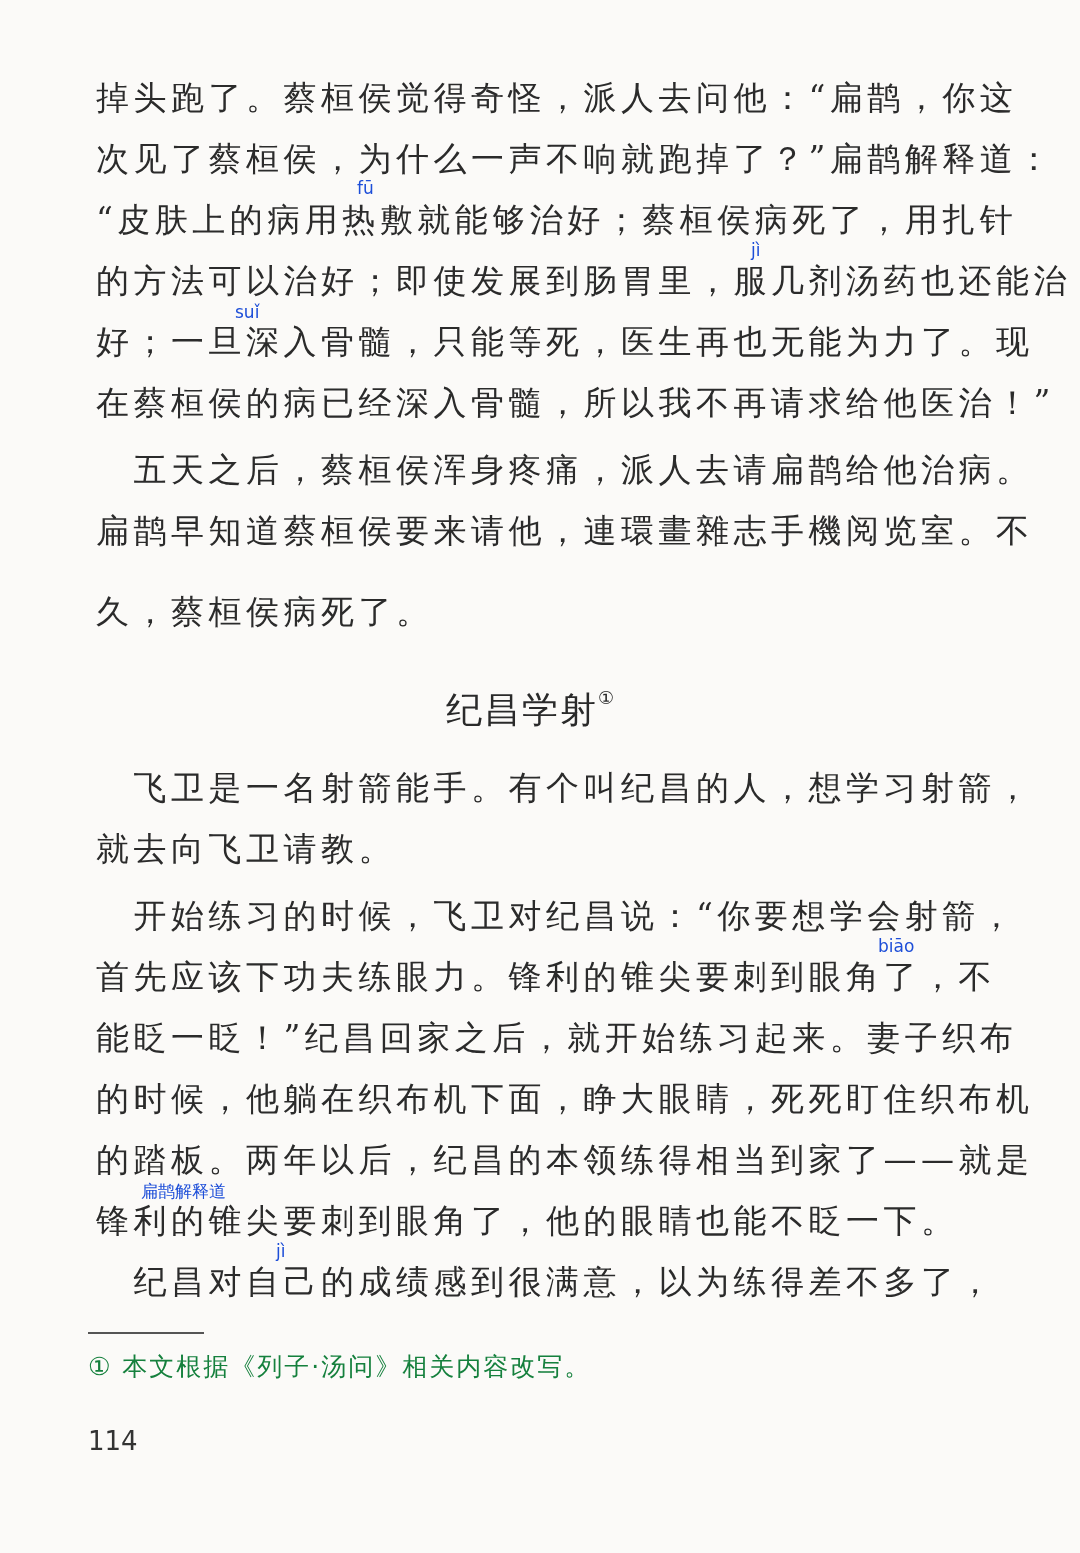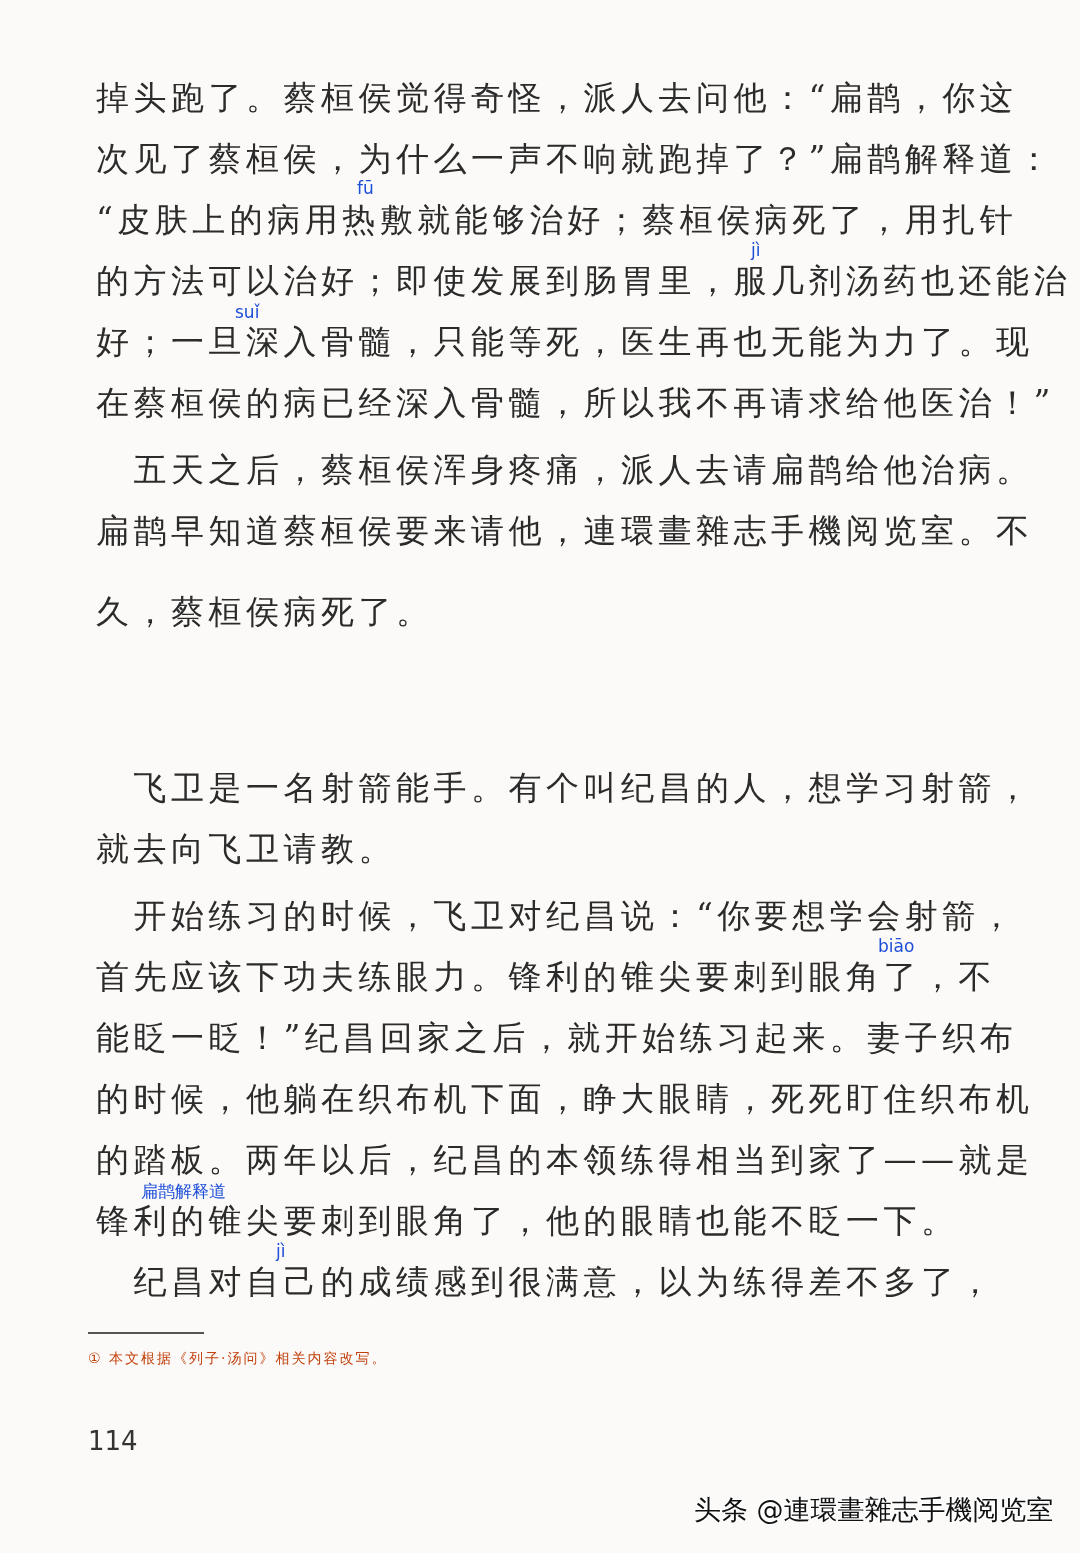--- a/index.html
+++ b/index.html
@@ -22,21 +22,21 @@
   }
   .title {
     position: absolute; left: 446px; top: 686px;
     font-size: 36px; letter-spacing: 2px; color: #2a2a2a;
     font-family: "DejaVu Sans", sans-serif;
   }
   .title sup { font-size: 18px; vertical-align: 18px; }
   .fn-rule { position: absolute; left: 88px; top: 1332px; width: 116px; height: 2px; background: #555; }
   .footnote {
     position: absolute; left: 88px; top: 1350px;
-    font-size: 14px; color: #c2410c; letter-spacing: 2px;
+    font-size: 25px; color: #15803d; letter-spacing: 2px;
     font-family: "DejaVu Sans", sans-serif;
   }
   .pagenum {
     position: absolute; left: 88px; top: 1426px;
     font-size: 26px; color: #333;
     font-family: "DejaVu Sans", sans-serif;
   }
   .watermark {
     position: absolute; left: 694px; top: 1492px;
     font-size: 27px; color: #111;
@@ -69,17 +69,17 @@
       <div class="line" style="top: 1262px;">　纪昌对自己的成绩感到很满意，以为练得差不多了，</div>
     </div>
   <div id="pinyins">
       <span class="ruby" style="left: 357px; top: 178px;">fū</span>
       <span class="ruby" style="left: 751px; top: 240px;">jì</span>
       <span class="ruby" style="left: 235px; top: 302px;">suǐ</span>
       <span class="ruby" style="left: 878px; top: 936px;">biāo</span>
       <span class="ruby" style="left: 141px; top: 1180px;">扁鹊解释道</span>
       <span class="ruby" style="left: 276px; top: 1241px;">jì</span>
     </div>
+  <div class="title"><span>纪昌学射</span><sup>①</sup></div>
   <div class="fn-rule"></div>
   <div class="footnote">① 本文根据《列子·汤问》相关内容改写。</div>
   <div class="pagenum">114</div>
-  <div class="watermark">头条 @連環畫雜志手機阅览室</div>
 </div>
 
 </body></html>

